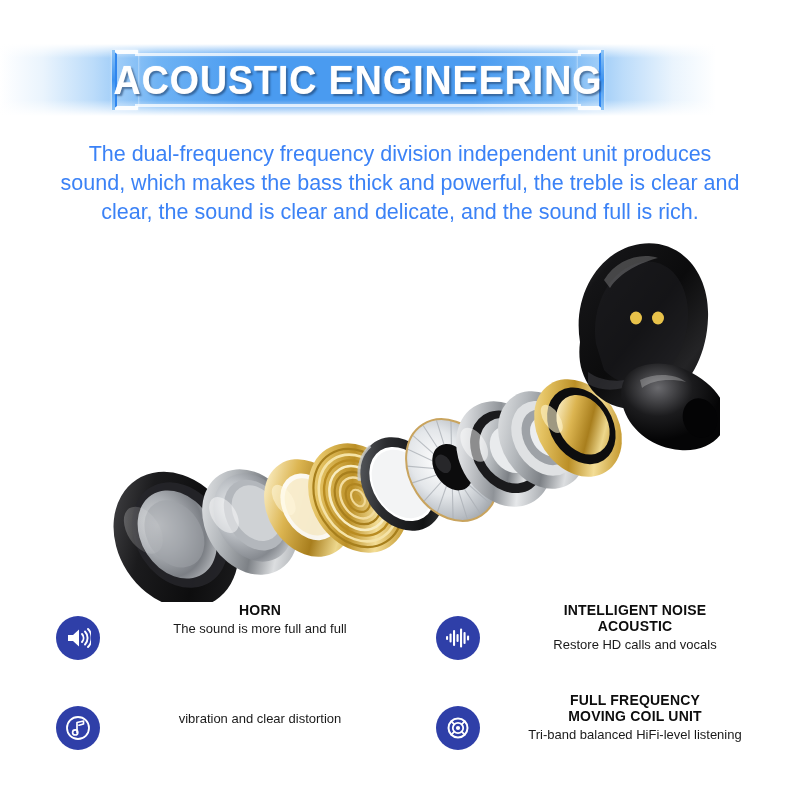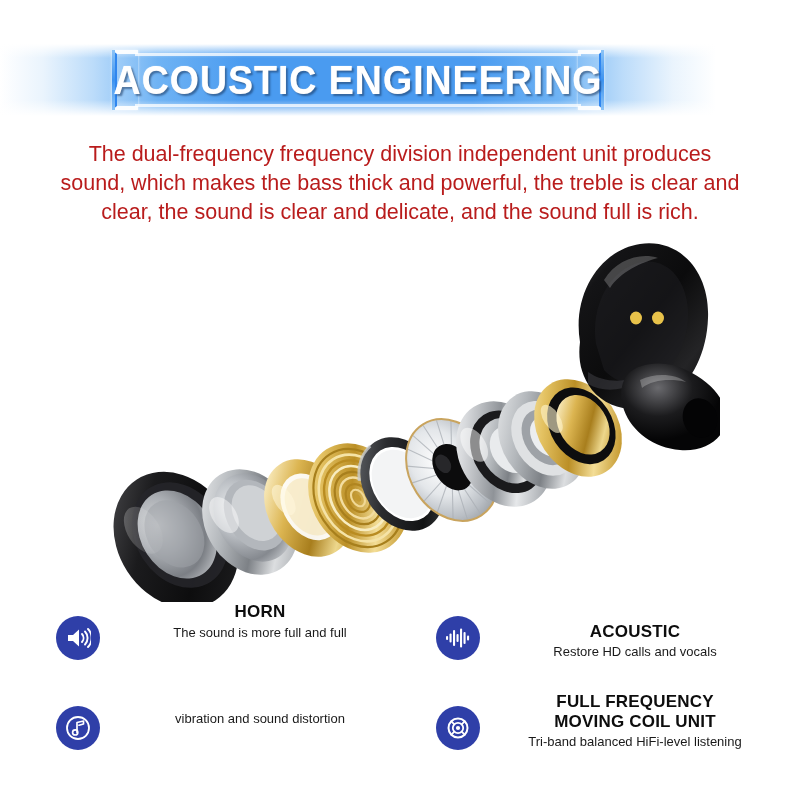--- a/index.html
+++ b/index.html
@@ -57,21 +57,21 @@
     font-size:40px; font-weight:bold; color:#ffffff;
     letter-spacing:1px;
     font-family:"Liberation Sans", sans-serif;
     text-shadow:2px 2px 2px rgba(20,50,90,.55), 0 0 1px rgba(255,255,255,.9);
     transform:scaleX(.94);
   }
 
   
   .subtitle{
     position:absolute; left:30px; top:140px; width:740px;
-    text-align:center; color:#b91c1c; font-size:21.5px; line-height:1.35;
+    text-align:center; color:#3b82f6; font-size:21.5px; line-height:1.35;
     font-family:"Liberation Sans", sans-serif;
   }
   .subtitle span{ display:block; }
 
   
   .product{
     position:absolute; left:80px; top:222px; width:640px; height:380px;
   }
   .product svg{ width:100%; height:100%; display:block; }
 
@@ -90,21 +90,21 @@
   .ficon{
     width:44px; height:44px; flex:0 0 44px;
     border-radius:50%;
     background:#2f3fa8;
     display:flex; align-items:center; justify-content:center;
     margin-top:14px;
   }
   .ficon svg{ display:block; }
   .ftext{ flex:1; text-align:center; padding-left:4px; }
   .ftitle{
-    font-size:17px; font-weight:bold; color:#0d0d0d;
+    font-size:14px; font-weight:bold; color:#0d0d0d;
     line-height:1.16; letter-spacing:.2px;
   }
   .fdesc{
     font-size:13px; color:#1a1a1a; line-height:1.22; margin-top:3px;
   }
 </style>
 </head>
 <body>
 
 <div class="banner-wrap">
@@ -347,39 +347,39 @@
           <rect x="8" y="4" width="2.1" height="16" rx="1"></rect>
           <rect x="11.5" y="8" width="2.1" height="8" rx="1"></rect>
           <rect x="15" y="2.5" width="2.1" height="19" rx="1"></rect>
           <rect x="18.5" y="6" width="2.1" height="12" rx="1"></rect>
           <rect x="22" y="9.5" width="2.1" height="5" rx="1"></rect>
         </g>
       </svg>
     </div>
     <div class="ftext">
       <div class="ftitle">
-        <br>
+        <span>INTELLIGENT NOISE</span><br>
         <span>ACOUSTIC</span>
       </div>
       <div class="fdesc">Restore HD calls and vocals</div>
     </div>
   </div>
 
   <div class="feature f3">
     <div class="ficon">
       <svg width="26" height="26" viewBox="0 0 26 26">
         <circle cx="13" cy="13" r="11" fill="none" stroke="#ffffff" stroke-width="1.8"></circle>
         <path d="M12 17.5 V7.5 L18.5 6 v3 L14 10.2" fill="none" stroke="#ffffff" stroke-width="1.7" stroke-linecap="round" stroke-linejoin="round"></path>
         <circle cx="10.2" cy="17.4" r="2.6" fill="none" stroke="#ffffff" stroke-width="1.7"></circle>
       </svg>
     </div>
     <div class="ftext">
       <div class="fdesc">
         <br>
-        <span>vibration and sound distortion</span>
+        <span>vibration and clear distortion</span>
       </div>
     </div>
   </div>
 
   <div class="feature f4">
     <div class="ficon">
       <svg width="26" height="26" viewBox="0 0 26 26">
         <circle cx="13" cy="13" r="9.5" fill="none" stroke="#ffffff" stroke-width="2"></circle>
         <circle cx="13" cy="13" r="5.2" fill="none" stroke="#ffffff" stroke-width="1.8"></circle>
         <circle cx="13" cy="13" r="2.1" fill="#ffffff"></circle>

